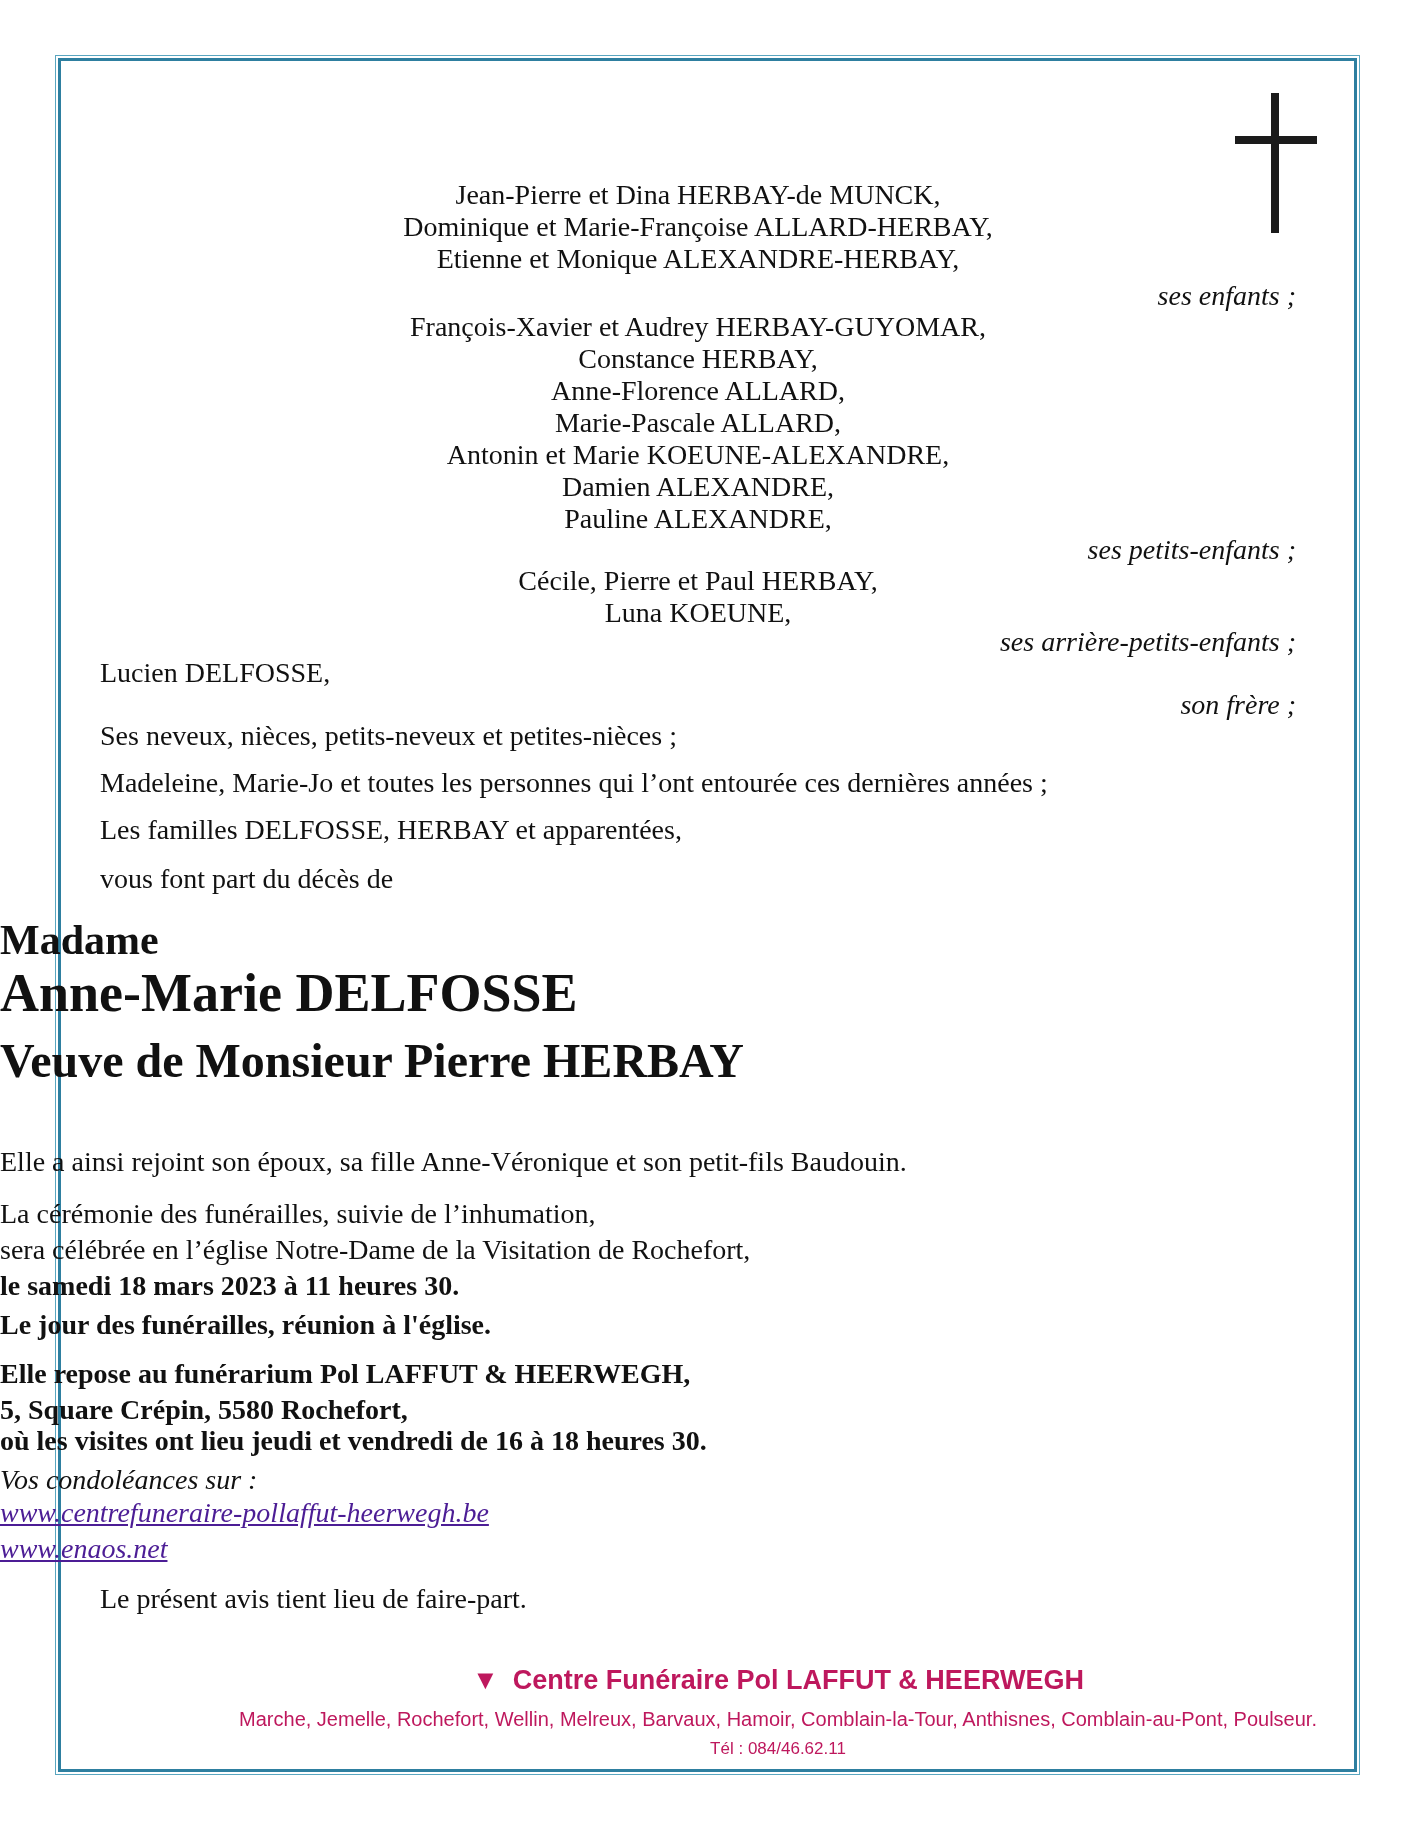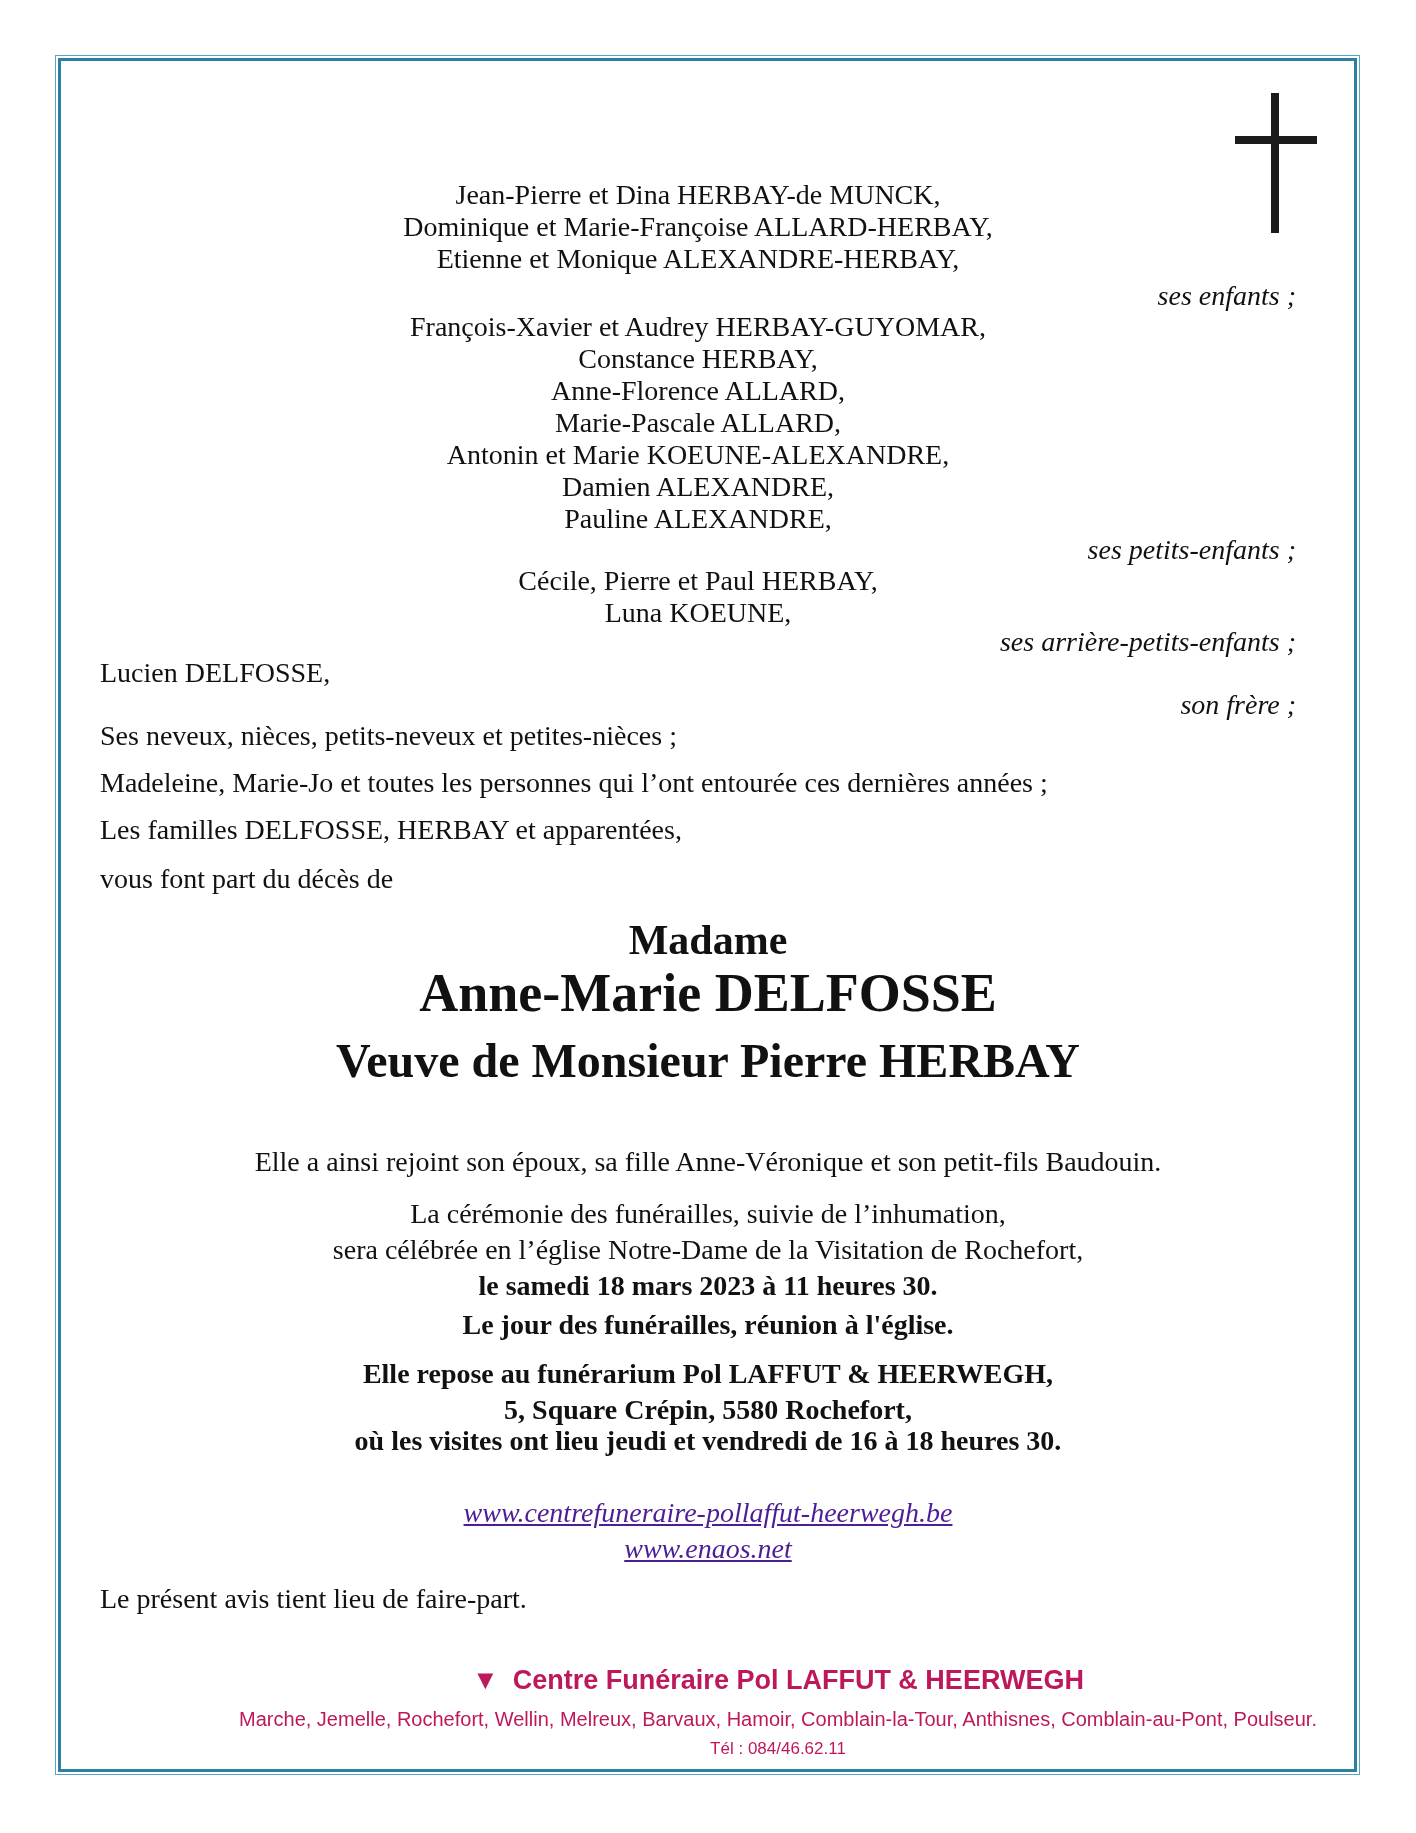--- a/index.html
+++ b/index.html
@@ -12,21 +12,21 @@
 
   
   .cross{position:absolute;}
   .cross .v{position:absolute;left:1271px;top:93px;width:8px;height:140px;background:#1b1b1b;}
   .cross .h{position:absolute;left:1235px;top:136px;width:82px;height:8px;background:#1b1b1b;}
 
   .line{position:absolute;left:100px;right:124px;font-size:28px;line-height:32px;white-space:pre;}
   .group{position:absolute;left:100px;right:120px;font-size:28px;line-height:32px;}
   .group div{white-space:pre;text-align:center;}
   .rlabel{position:absolute;left:100px;right:120px;text-align:right;font-style:italic;font-size:28px;line-height:32px;}
-  .center{position:absolute;left:0;right:0;text-align:center;font-size:28px;line-height:32px;white-space:pre;}
+  .center{position:absolute;left:0;right:0;text-align:left;font-size:28px;line-height:32px;white-space:pre;}
   .bold{font-weight:bold;}
   .title-sm{font-size:42px;line-height:48px;font-weight:bold;}
   .title-lg{font-size:54px;line-height:62px;font-weight:bold;}
   .title-md{font-size:48px;line-height:56px;font-weight:bold;}
   .italic{font-style:italic;}
   .link{color:#4c1d95;text-decoration:underline;font-style:italic;cursor:pointer;}
 
   .footer-line{position:absolute;left:140px;right:0;text-align:center;font-family:"Liberation Sans",sans-serif;color:#be185d;}
   .brand{font-size:27px;line-height:30px;font-weight:bold;}
   .towns{font-size:20px;line-height:24px;}
@@ -90,20 +90,21 @@
   <div class="center" style="top:1198px;">La cérémonie des funérailles, suivie de l’inhumation,</div>
   <div class="center" style="top:1234px;">sera célébrée en l’église Notre-Dame de la Visitation de Rochefort,</div>
   <div class="center bold" style="top:1270px;">le samedi 18 mars 2023 à 11 heures 30.</div>
 
   <div class="center bold" style="top:1309px;">Le jour des funérailles, réunion à l'église.</div>
 
   <div class="center bold" style="top:1358px;">Elle repose au funérarium Pol LAFFUT &amp; HEERWEGH,</div>
   <div class="center bold" style="top:1394px;">5, Square Crépin, 5580 Rochefort,</div>
   <div class="center bold" style="top:1425px;">où les visites ont lieu jeudi et vendredi de 16 à 18 heures 30.</div>
 
+  <div class="center italic" style="top:1464px;">Vos condoléances sur :</div>
   <div class="center" style="top:1497px;"><span class="link">www.centrefuneraire-pollaffut-heerwegh.be</span></div>
   <div class="center" style="top:1533px;"><span class="link">www.enaos.net</span></div>
 
   <div class="line" style="top:1583px;">Le présent avis tient lieu de faire-part.</div>
 
   <div class="footer-line brand" style="top:1665px;"><span class="tri">▼</span><span>Centre Funéraire Pol LAFFUT &amp; HEERWEGH</span></div>
   <div class="footer-line towns" style="top:1707px;">Marche, Jemelle, Rochefort, Wellin, Melreux, Barvaux, Hamoir, Comblain-la-Tour, Anthisnes, Comblain-au-Pont, Poulseur.</div>
   <div class="footer-line tel" style="top:1739px;">Tél : 084/46.62.11</div>
 
 </div>

